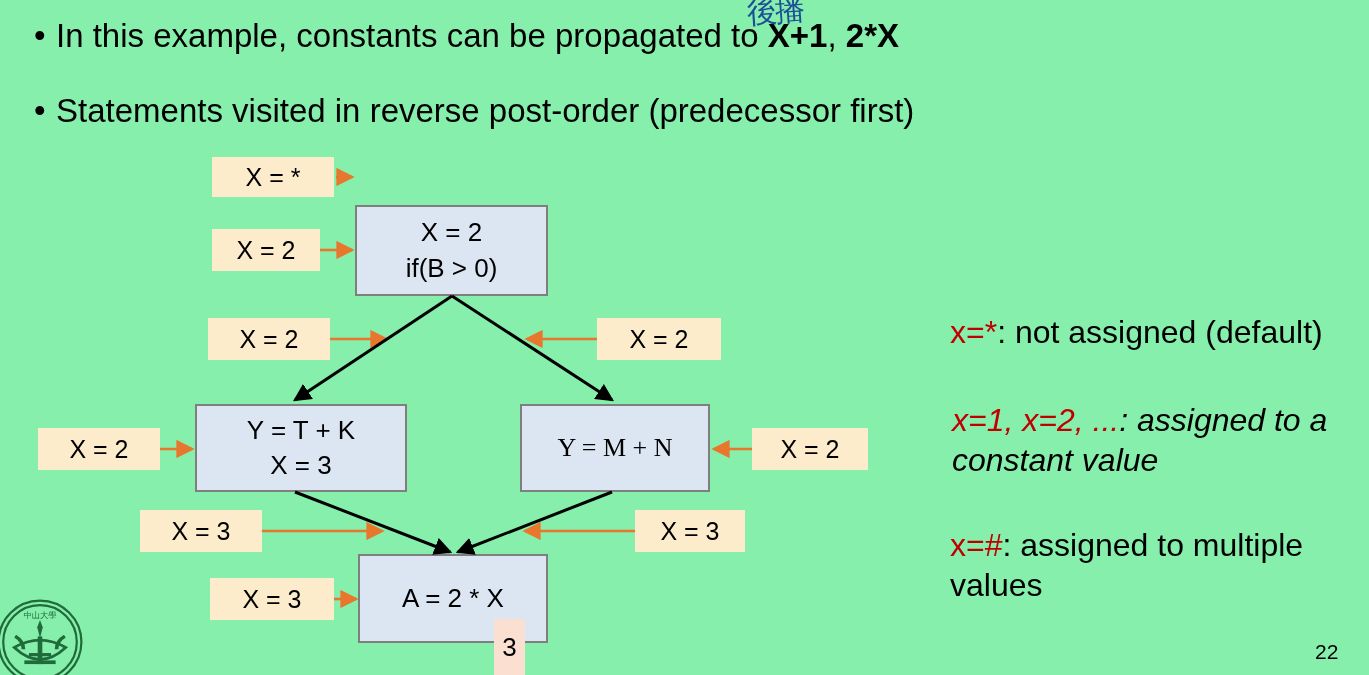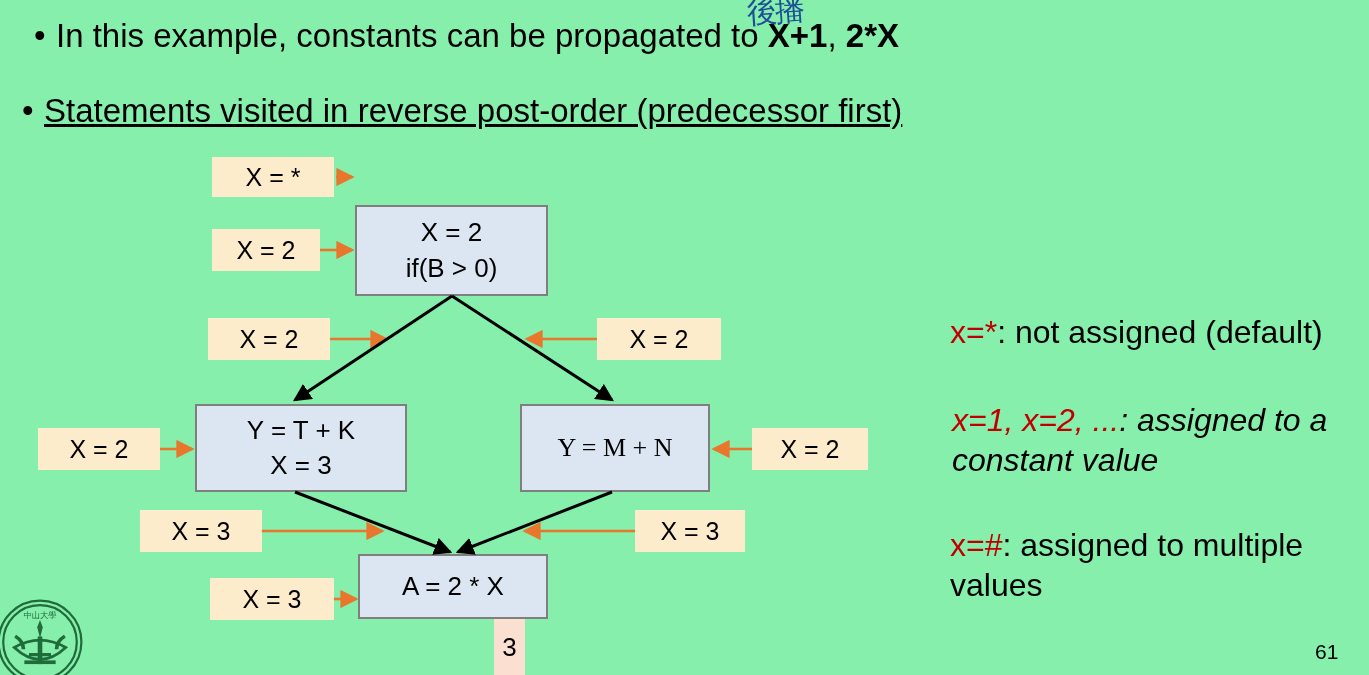--- a/index.html
+++ b/index.html
@@ -121,21 +121,21 @@
 </style>
 </head>
 <body>
 
 <div id="slide">
 
   <div class="bullet" style="left:34px; top:18px;">
     <span class="dot">•</span><span>In this example, constants can be propagated to </span><b>X+1</b><span>, </span><b>2*X</b>
   </div>
 
-  <div class="bullet" style="left:22px; top:93px;text-decoration:underline;">
+  <div class="bullet" style="left:34px; top:93px;">
     <span class="dot">•</span><span>Statements visited in reverse post-order (predecessor first)</span>
   </div>
 
   <div class="handwriting" style="left:747px; top:-4px;">後播</div>
 
   <svg class="layer arrows" viewBox="0 0 1369 675">
     <defs>
       <marker id="oarrow" markerWidth="7" markerHeight="7" refX="6" refY="3.5" orient="auto">
         <path d="M0,0 L7,3.5 L0,7 z" fill="#e8762c"></path>
       </marker>
@@ -202,21 +202,21 @@
 
   <div class="node" style="left:195px; top:404px; width:212px; height:88px;">
     <span class="line">Y = T + K</span>
     <span class="line">X = 3</span>
   </div>
 
   <div class="node" style="left:520px; top:404px; width:190px; height:88px;font-family:Liberation Serif, serif;">
     <span class="line">Y = M + N</span>
   </div>
 
-  <div class="node" style="left:358px; top:554px; width:190px; height:65px;align-items:center;">
+  <div class="node" style="left:358px; top:554px; width:190px; height:89px;align-items:center;">
     <span class="line">A = 2 * X</span>
   </div>
 
   <div class="badge" style="left:494px; top:619px; width:31px; height:56px;">3</div>
 
   <div class="annot" style="left:212px; top:157px; width:122px; height:40px;">X = *</div>
   <div class="annot" style="left:212px; top:229px; width:108px; height:42px;">X = 2</div>
   <div class="annot" style="left:208px; top:318px; width:122px; height:42px;">X = 2</div>
   <div class="annot" style="left:597px; top:318px; width:124px; height:42px;">X = 2</div>
   <div class="annot" style="left:38px; top:428px; width:122px; height:42px;">X = 2</div>
@@ -230,21 +230,21 @@
   </div>
 
   <div class="legend-item" style="left:952px; top:400px;font-style:italic;">
     <span class="k">x=1, x=2, ...</span><span>: assigned to a constant value</span>
   </div>
 
   <div class="legend-item" style="left:950px; top:525px;">
     <span class="k">x=#</span><span>: assigned to multiple values</span>
   </div>
 
-  <div class="pagenum" style="left:1315px; top:640px;">61</div>
+  <div class="pagenum" style="left:1315px; top:640px;">22</div>
 
   <svg class="logo" style="left:-6px; top:596px;" width="92" height="92" viewBox="0 0 100 100">
     <g fill="none" stroke="#1f6b3a" stroke-width="2.4">
       <circle cx="50" cy="50" r="45"></circle>
       <circle cx="50" cy="50" r="40"></circle>
     </g>
     <g fill="#1f6b3a">
       <path d="M50 26 L53 34 L50 46 L47 34 Z"></path>
       <rect x="47.5" y="44" width="5" height="30"></rect>
       <path d="M22 56 q28 -16 56 0 q-28 26 -56 0 Z" fill="none" stroke="#1f6b3a" stroke-width="3"></path>

